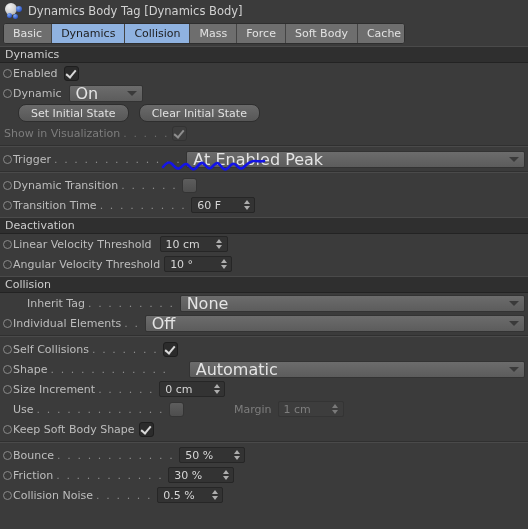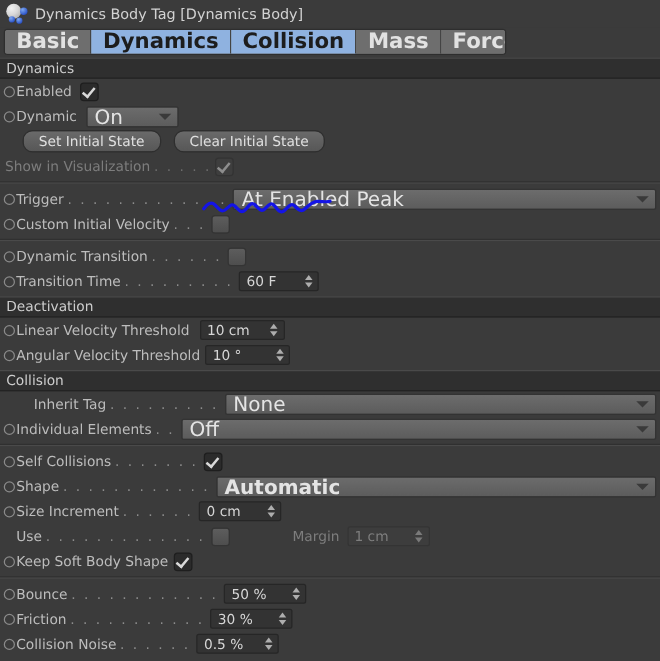--- a/index.html
+++ b/index.html
@@ -21,22 +21,22 @@
   .tagicon .b2{position:absolute;left:3px;top:11px;width:5px;height:5px;border-radius:50%;
     background:radial-gradient(circle at 35% 30%,#7ea8ef 0%,#2f56c8 70%,#14307f 100%);}
   .tagicon .b3{position:absolute;left:9px;top:12px;width:5px;height:5px;border-radius:50%;
     background:radial-gradient(circle at 35% 30%,#7ea8ef 0%,#2f56c8 70%,#14307f 100%);}
   .title-text{font-size:11.5px;color:#d2d2d2;white-space:nowrap;}
 
   
   .tabrow{height:19px;margin:1px 3px 0 3px;display:flex;align-items:stretch;
     background:#6e6e6e;border:1px solid #2e2e2e;border-radius:3px;overflow:hidden;width:400px;}
   .tab{display:flex;align-items:center;justify-content:center;padding:0 9px;
-    font-size:17px;color:#e2e2e2;background:#6e6e6e;border-right:1px solid #444;
-    white-space:nowrap;line-height:1;font-weight:bold;}
+    font-size:11px;color:#e2e2e2;background:#6e6e6e;border-right:1px solid #444;
+    white-space:nowrap;line-height:1;}
   .tab:last-child{border-right:none;}
   .tab.sel{background:#8fb2e0;color:#1d1d1d;}
 
   
   .section{height:15px;background:#2f2f2f;border-top:1px solid #4a4a4a;
     border-bottom:1px solid #232323;display:flex;align-items:center;padding-left:5px;
     font-size:11px;color:#cdcdcd;margin-top:2px;}
 
   
   .row{height:20px;display:flex;align-items:center;padding-left:3px;position:relative;}
@@ -151,26 +151,20 @@
   <div class="row">
     <span class="bullet"></span>
     <span class="lbl">Trigger</span>
     <span class="dots">. . . . . . . . . . . . .</span>
     <span class="dd wide" style="margin-left:2px;">
       <span>At Enabled Peak</span>
       <span class="arrow"></span>
     </span>
   </div>
 
-  <div class="row">
-    <span class="bullet"></span>
-    <span class="lbl">Custom Initial Velocity</span>
-    <span class="dots">. . .</span>
-    <span class="togg" style="margin-left:2px;"></span>
-  </div>
 
   <div class="sep"></div>
 
   <div class="row">
     <span class="bullet"></span>
     <span class="lbl">Dynamic Transition</span>
     <span class="dots">. . . . . .</span>
     <span class="togg" style="margin-left:2px;"></span>
   </div>
 
@@ -243,21 +237,21 @@
     <span class="bullet"></span>
     <span class="lbl">Self Collisions</span>
     <span class="dots">. . . . . . .</span>
     <span class="chk" style="margin-left:2px;"></span>
   </div>
 
   <div class="row">
     <span class="bullet"></span>
     <span class="lbl">Shape</span>
     <span class="dots">. . . . . . . . . . . .</span>
-    <span class="dd wide" style="margin-left:2px;font-weight:bold;">
+    <span class="dd wide" style="margin-left:18px;">
       <span>Automatic</span>
       <span class="arrow"></span>
     </span>
   </div>
 
   <div class="row">
     <span class="bullet"></span>
     <span class="lbl">Size Increment</span>
     <span class="dots">. . . . . .</span>
     <span class="num" style="width:66px;margin-left:2px;">

